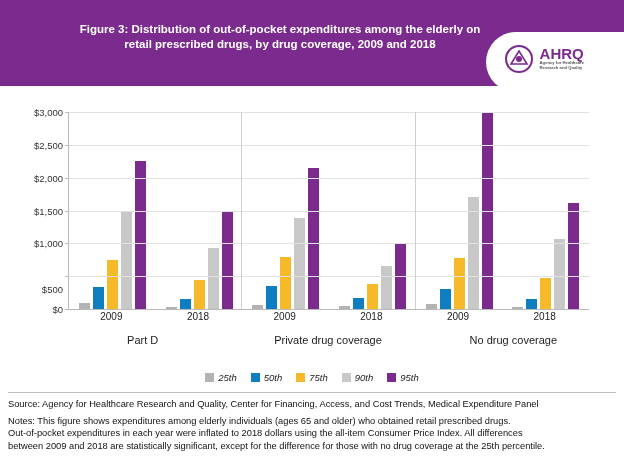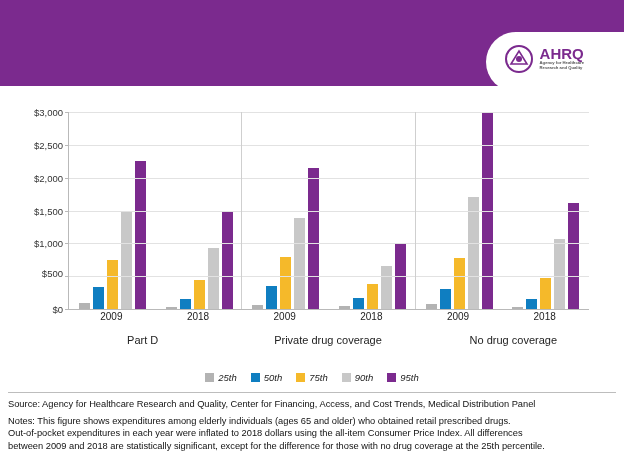--- a/index.html
+++ b/index.html
@@ -205,20 +205,24 @@
   .footer .notes {
     margin-top: 5px;
   }
 </style>
 </head>
 <body>
 
 <div id="page">
 
   <div class="header">
+    <div class="header-title">
+      <div>Figure 3: Distribution of out-of-pocket expenditures among the elderly on</div>
+      <div>retail prescribed drugs, by drug coverage, 2009 and 2018</div>
+    </div>
     <div class="logo-circle"></div>
     <div class="logo-inner">
       <div class="logo-mark">
         <svg width="30" height="30" viewBox="0 0 30 30">
           <circle cx="15" cy="15" r="13" fill="none" stroke="#7b2a8e" stroke-width="2"></circle>
           <path d="M7 20 L15 7 L23 20 Z" fill="none" stroke="#7b2a8e" stroke-width="1.6"></path>
           <circle cx="15" cy="15" r="3" fill="#7b2a8e"></circle>
         </svg>
       </div>
       <div>
@@ -272,21 +276,21 @@
             <div class="bar" style="height: 10.5067px; background: rgb(15, 126, 193);"></div>
             <div class="bar" style="height: 30.8633px; background: rgb(245, 185, 42);"></div>
             <div class="bar" style="height: 69.6067px; background: rgb(200, 200, 200);"></div>
             <div class="bar" style="height: 105.723px; background: rgb(123, 42, 142);"></div>
           </div>
         </div>
     <div class="tickmark" style="top: 197px;"></div>
         <div class="ytick" style="top: 197px;">$0</div>
         <div class="gridline" style="top: 164.167px;"></div>
         <div class="tickmark" style="top: 164.167px;"></div>
-        <div class="ytick" style="top: 161px;">$500</div>
+        <div class="ytick" style="top: 177px;">$500</div>
         <div class="gridline" style="top: 131.333px;"></div>
         <div class="tickmark" style="top: 131.333px;"></div>
         <div class="ytick" style="top: 131.333px;">$1,000</div>
         <div class="gridline" style="top: 98.5px;"></div>
         <div class="tickmark" style="top: 98.5px;"></div>
         <div class="ytick" style="top: 98.5px;">$1,500</div>
         <div class="gridline" style="top: 65.6667px;"></div>
         <div class="tickmark" style="top: 65.6667px;"></div>
         <div class="ytick" style="top: 65.6667px;">$2,000</div>
         <div class="gridline" style="top: 32.8333px;"></div>
@@ -330,21 +334,21 @@
         <span class="swatch" style="background: rgb(200, 200, 200);"></span>
         <span>90th</span>
       </div>
       <div class="legend-item">
         <span class="swatch" style="background: rgb(123, 42, 142);"></span>
         <span>95th</span>
       </div>
     </div>
 
   <div class="footer">
-    <p>Source: Agency for Healthcare Research and Quality, Center for Financing, Access, and Cost Trends, Medical Distribution Panel</p>
+    <p>Source: Agency for Healthcare Research and Quality, Center for Financing, Access, and Cost Trends, Medical Expenditure Panel</p>
     <div class="notes">
       <p>Notes: This figure shows expenditures among elderly individuals (ages 65 and older) who obtained retail prescribed drugs.</p>
       <p>Out-of-pocket expenditures in each year were inflated to 2018 dollars using the all-item Consumer Price Index. All differences</p>
       <p>between 2009 and 2018 are statistically significant, except for the difference for those with no drug coverage at the 25th percentile.</p>
     </div>
   </div>
 
 </div>
 
 </body></html>

